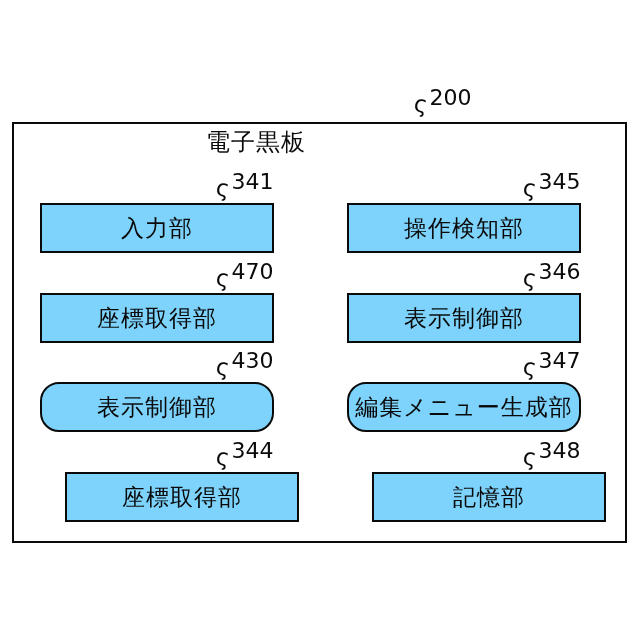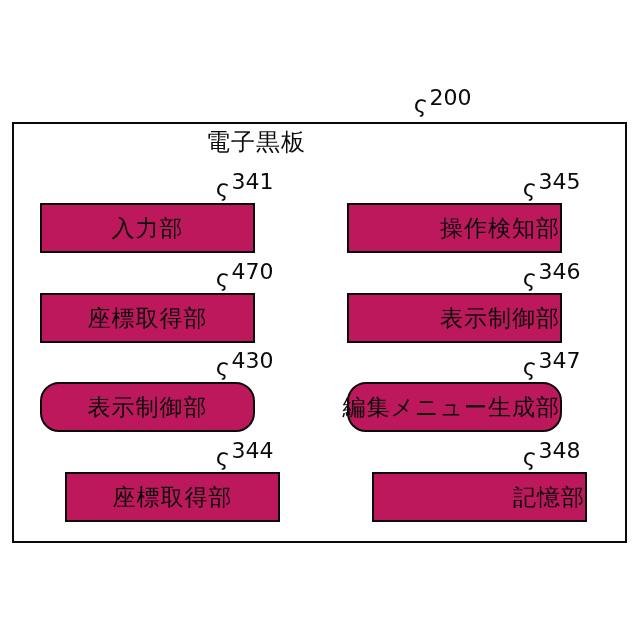--- a/index.html
+++ b/index.html
@@ -32,25 +32,25 @@
     top: 129px;
     width: 488px;
     text-align: center;
     font-size: 24px;
     line-height: 26px;
     letter-spacing: 1px;
     color: #0a0a0a;
   }
   .block {
     position: absolute;
-    width: 215px;
+    width: 234px;
     height: 50px;
     border: 2px solid #0a0a0a;
     box-sizing: border-box;
-    background: #be185d;
+    background: #7dd3fc;
     display: flex;
     align-items: center;
     justify-content: center;
   }
   .block .block-label {
     font-size: 23px;
     letter-spacing: 1px;
     white-space: nowrap;
     color: #0a0a0a;
   }
@@ -67,21 +67,21 @@
   .squiggle {
     font-size: 23px;
     line-height: 20px;
     position: relative;
     top: 7px;
     margin-right: 2px;
     transform: rotate(8deg);
   }
   
   .col-left  { left: 40px; }
-  .col-right { left: 347px; justify-content: flex-end; }
+  .col-right { left: 347px; }
   .row-1 { top: 203px; }
   .row-2 { top: 293px; }
   .row-3 { top: 382px; border-radius: 19px; }
   .row-4 { top: 472px; margin-left: 25px; }
   .ref-col-left  { left: 216px; }
   .ref-col-right { left: 523px; }
   .ref-row-1 { top: 171px; }
   .ref-row-2 { top: 261px; }
   .ref-row-3 { top: 350px; }
   .ref-row-4 { top: 440px; }

